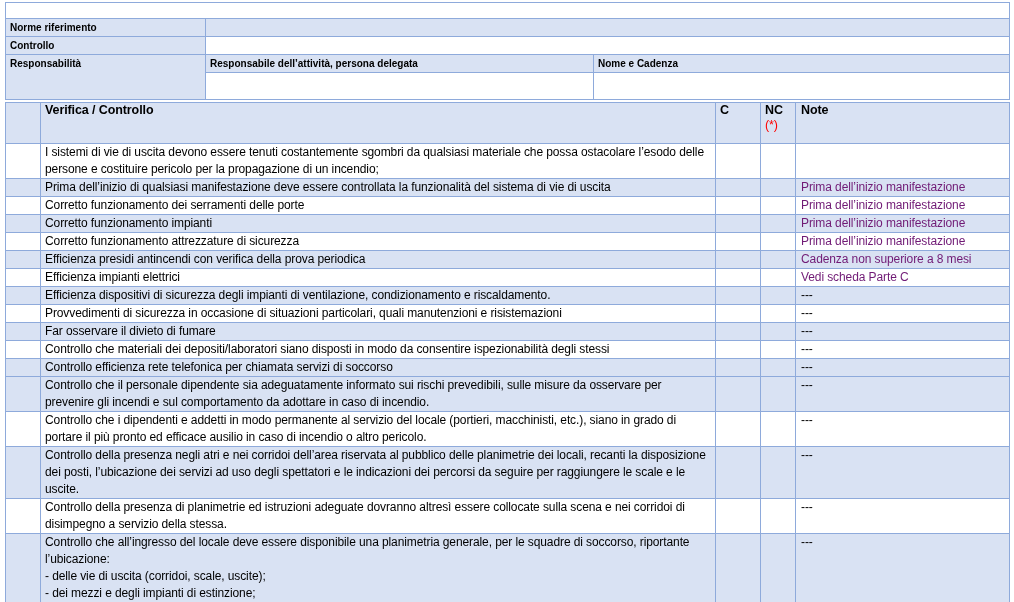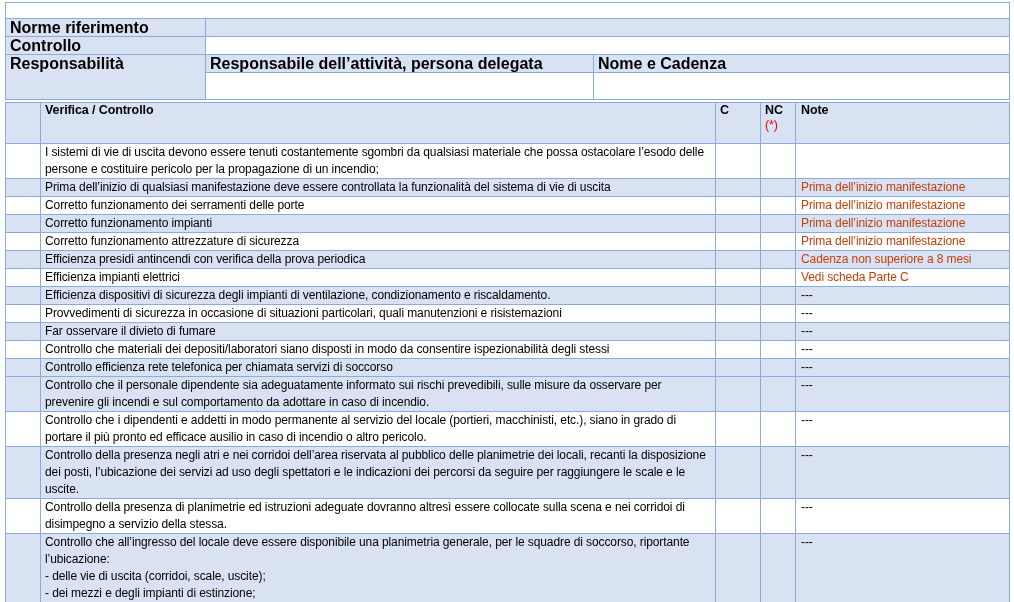--- a/index.html
+++ b/index.html
@@ -17,35 +17,35 @@
     border: 1px solid #8eaadb;
     vertical-align: top;
     padding: 0 4px;
     overflow: hidden;
     box-sizing: border-box;
   }
   .blue-cell { background: #d9e2f3; }
   .bold { font-weight: bold; }
 
   
-  .top-table td { font-size: 16px; line-height: 17px; }
+  .top-table td { font-size: 10px; line-height: 17px; }
   .top-table .r-empty td { height: 16px; }
   .top-table .r-norme td, .top-table .r-controllo td, .top-table .r-resp td { height: 17px; }
   .top-table .r-inputs td { height: 27px; }
 
   
   .main-table { margin-top: 2px; }
   .main-table td { font-size: 12px; line-height: 17px; letter-spacing: -0.1px; }
   .main-table .hdr td { background: #d9e2f3; font-size: 12.5px; line-height: 15px; height: 41px; font-weight: bold; }
   .main-table .hdr .nc-star { color: #ff0000; font-weight: normal; }
   .single { white-space: nowrap; }
   .multi { white-space: pre-wrap; line-height: 16px; margin-top: 36px; }
   .row-blue td { background: #d9e2f3; }
   .row-white td { background: #ffffff; }
-  .note.red { color: #c2410c; }
+  .note.red { color: #701a75; }
   .note { padding-left: 5px; }
 </style>
 </head>
 <body>
 
 <div class="page">
 
   <table class="top-table">
     <colgroup>
         <col style="width:200px">

